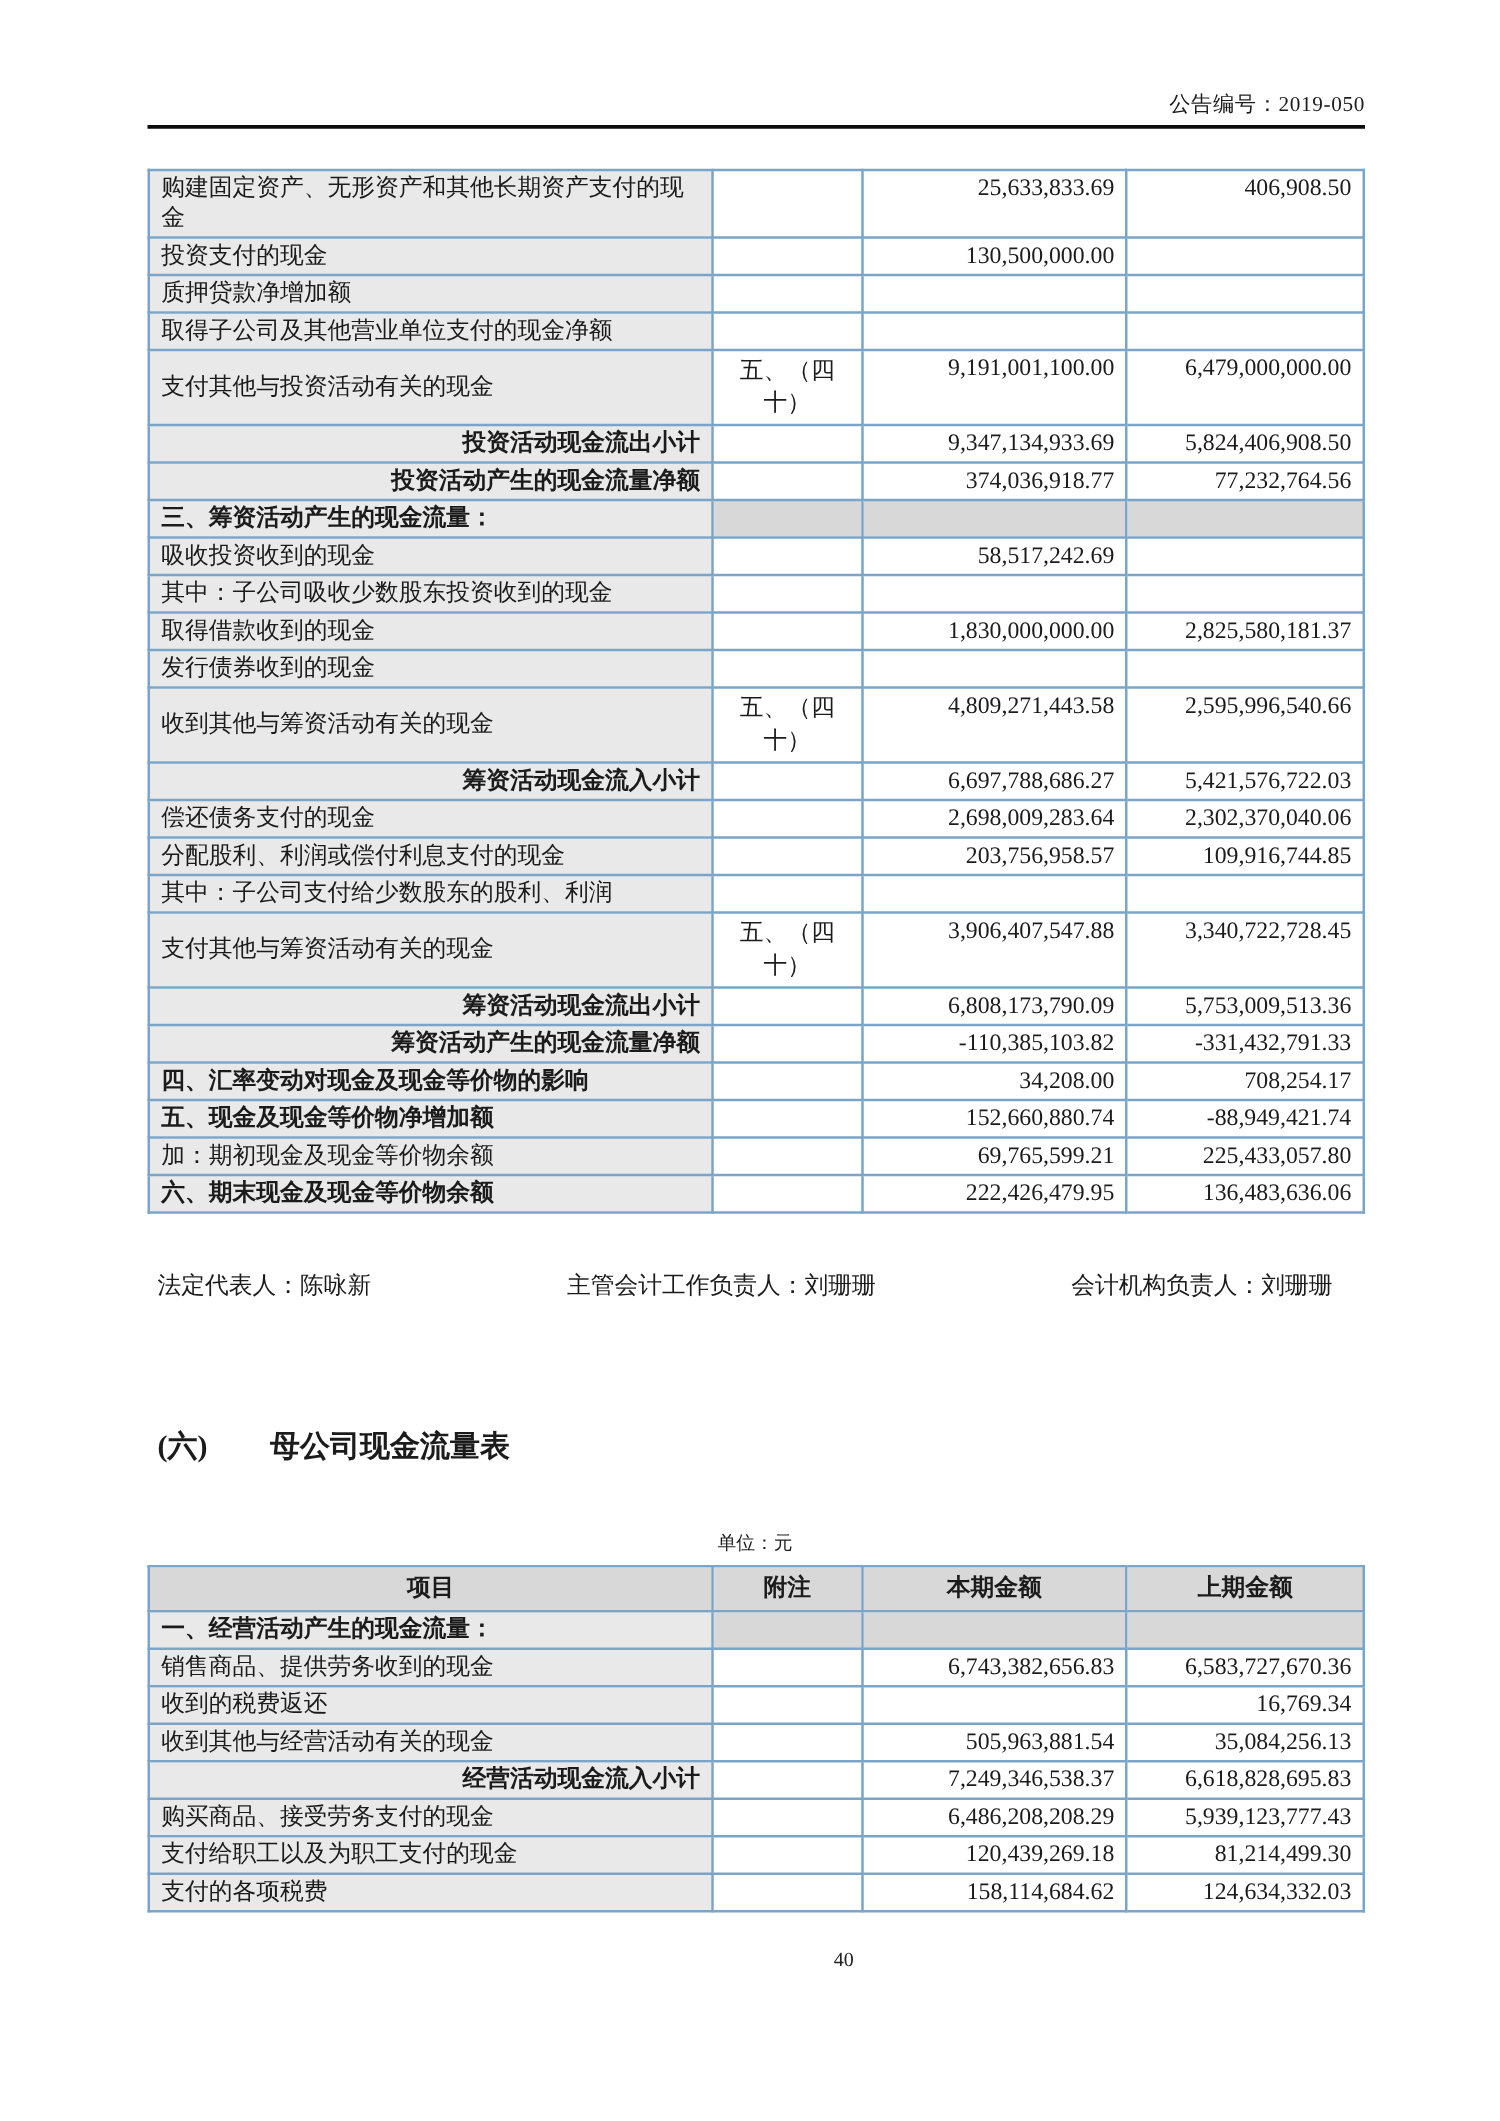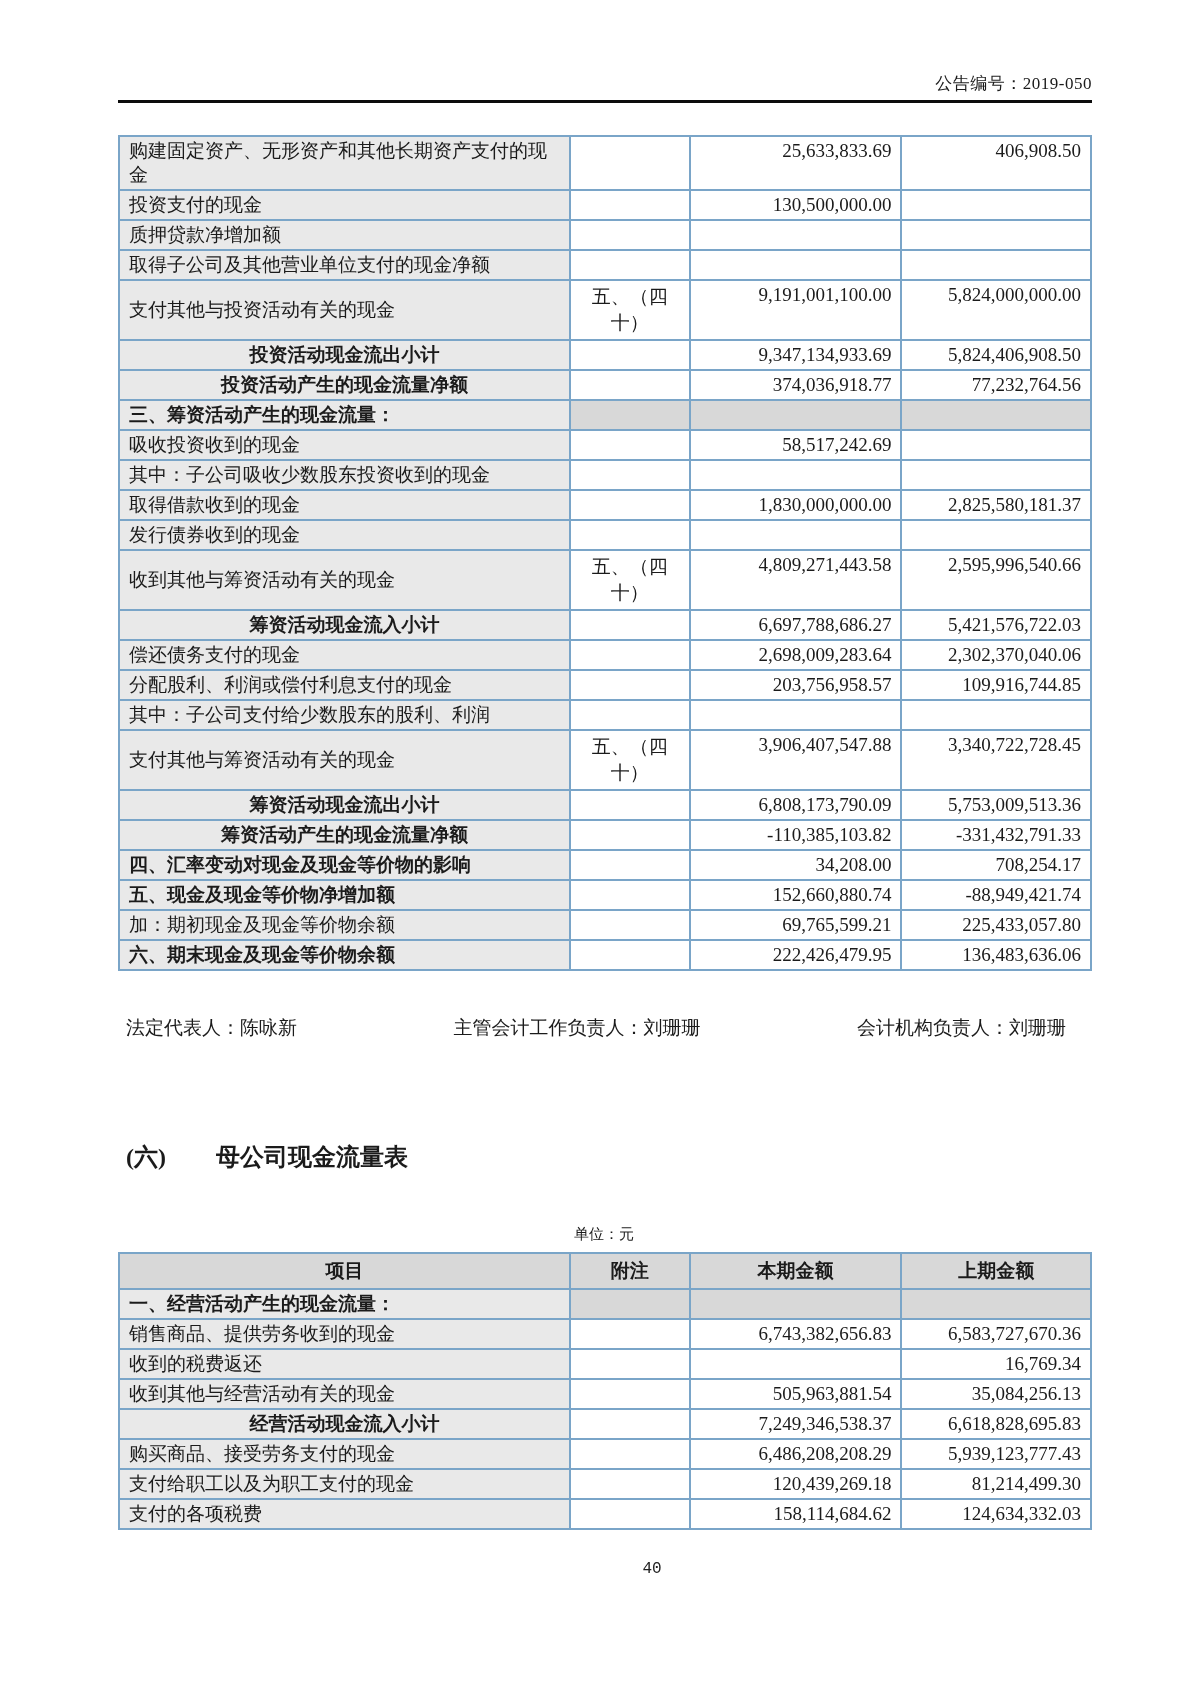--- a/index.html
+++ b/index.html
@@ -28,39 +28,39 @@
   .fin-table td, .fin-table th {
     border:2px solid var(--table-border,#7aa5c8);
     padding:2px 9px;
     overflow:hidden;
   }
   .fin-table td.item { background:var(--item-col-bg,#e9e9e9); text-align:left; vertical-align:middle; }
   .fin-table td.note { text-align:center; vertical-align:top; padding:3px 17px; line-height:26px;margin-left:16px; }
   .fin-table td.num  { text-align:right; vertical-align:top; }
 
   tr.tall { height:40px; }
-  tr.row-subtotal td.item { text-align:center; font-weight:700; }
+  tr.row-subtotal td.item { text-align:right; font-weight:700; }
   tr.row-bold-item td.item { font-weight:700; }
   tr.row-section td { background:var(--section-row-bg,#d8d8d8); font-weight:700; }
   .fin-table thead th {
     background:var(--section-row-bg,#d8d8d8);
     font-weight:700; text-align:center; height:30px; vertical-align:middle;
   }
 
   .signatures {
     margin-top:44px; display:flex; justify-content:space-between;
     font-size:19px; padding:0 26px 0 8px;
   }
   .section-heading { margin-top:100px; font-size:24px; font-weight:700; padding-left:8px; }
   .section-heading .sec-title { margin-left:50px; }
   .unit-line { margin-top:52px; margin-bottom:8px; text-align:center; font-size:15px; padding-right:2px; }
 
   .page-number {
-    position:absolute; bottom:119px; left:652px; transform:translateX(-50%);
-    font-size:16px; font-family:Liberation Mono, monospace; color:#222;
+    position:absolute; bottom:119px; left:675px; transform:translateX(-50%);
+    font-size:16px; font-family:Liberation Serif, serif; color:#222;
   }
 </style>
 </head>
 <body>
 
 <div class="page">
   <div class="content">
 
     <div class="doc-header">
       <span>公告编号：2019-050</span>
@@ -96,21 +96,21 @@
           <tr class="row-item">
             <td class="item">取得子公司及其他营业单位支付的现金净额</td>
             <td class="note"></td>
             <td class="num"></td>
             <td class="num"></td>
           </tr>
           <tr class="row-item tall">
             <td class="item">支付其他与投资活动有关的现金</td>
             <td class="note">五、（四十）</td>
             <td class="num">9,191,001,100.00</td>
-            <td class="num">5,824,000,000.00</td>
+            <td class="num">6,479,000,000.00</td>
           </tr>
           <tr class="row-subtotal">
             <td class="item">投资活动现金流出小计</td>
             <td class="note"></td>
             <td class="num">9,347,134,933.69</td>
             <td class="num">5,824,406,908.50</td>
           </tr>
           <tr class="row-subtotal">
             <td class="item">投资活动产生的现金流量净额</td>
             <td class="note"></td>

